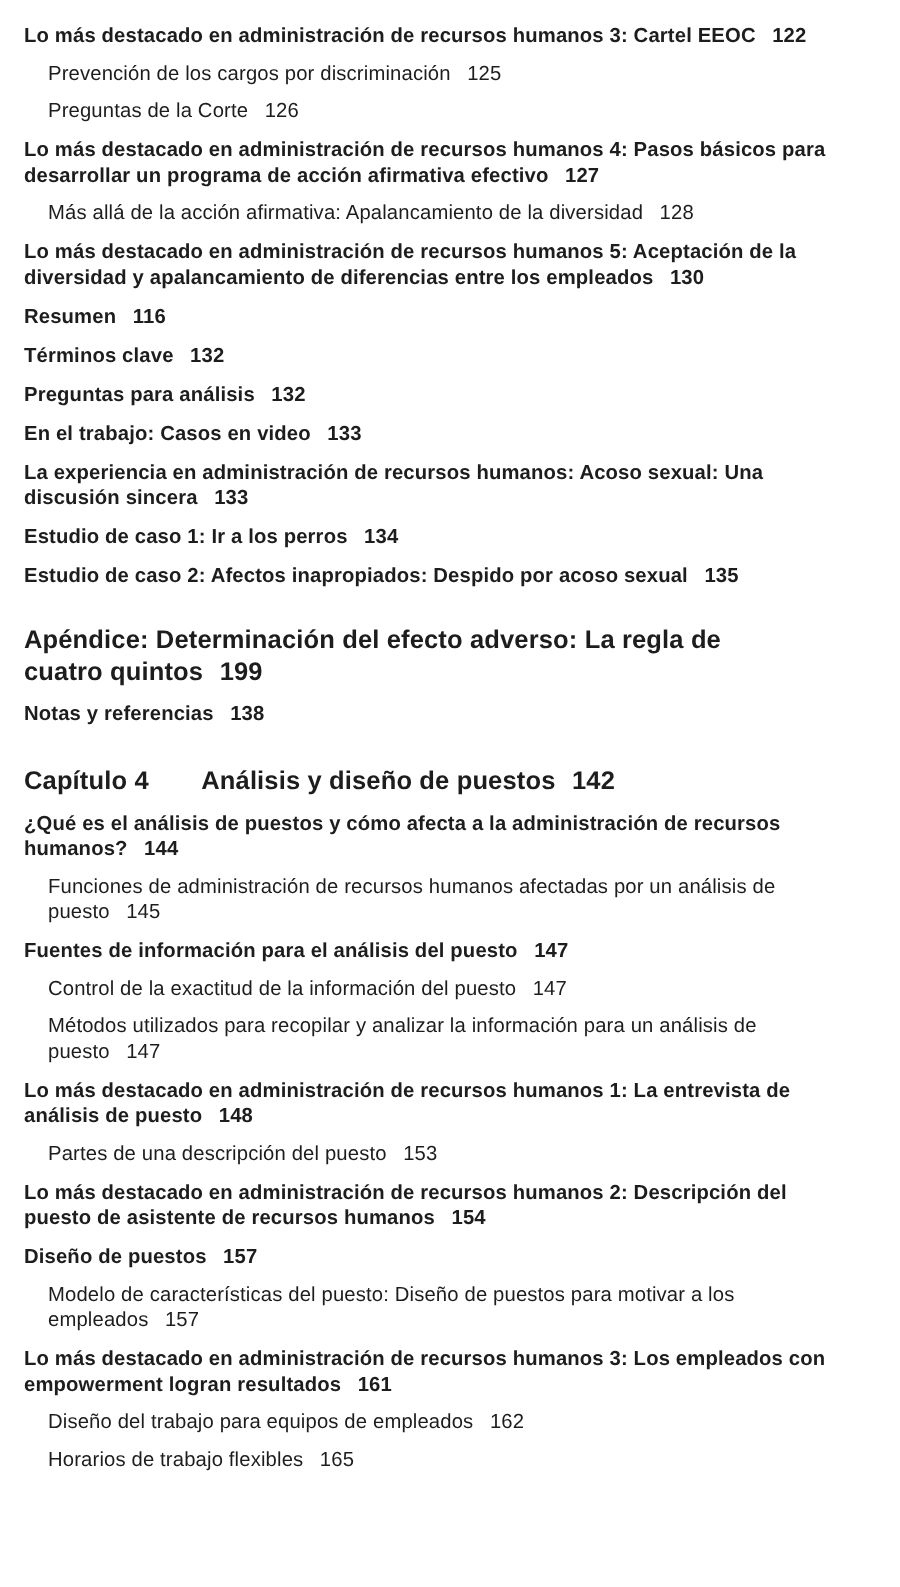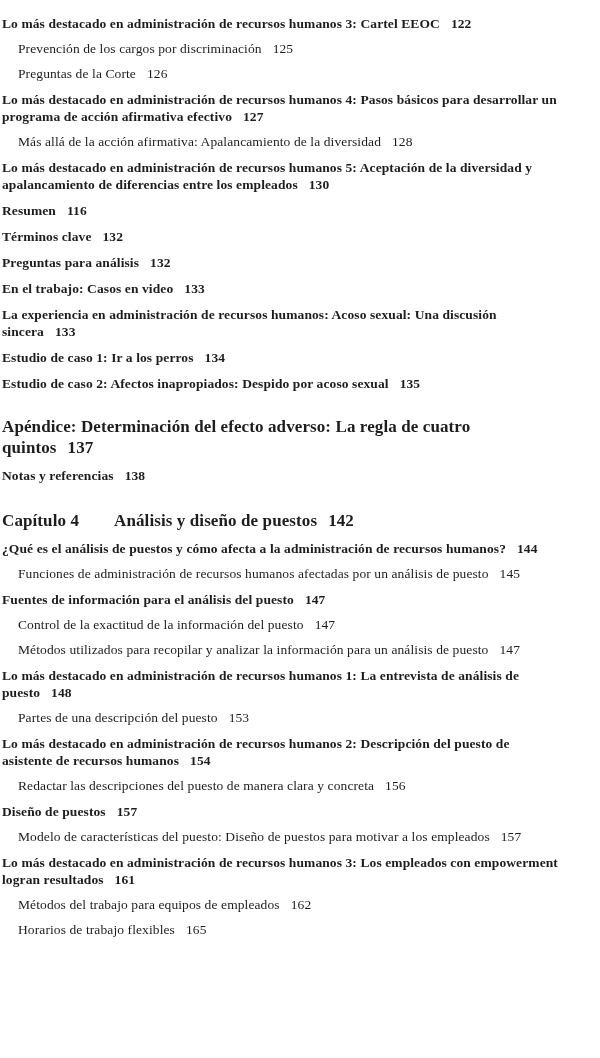--- a/index.html
+++ b/index.html
@@ -5,24 +5,24 @@
   html, body {
     margin: 0;
     padding: 0;
     background: #ffffff;
   }
   .page {
     position: relative;
     width: 600px;
     height: 1058px;
     background: #ffffff;
-    font-family: Liberation Serif, serif;
+    font-family: Liberation Sans, sans-serif;
     color: #1d1d1d;
     box-sizing: border-box;
-    padding: 6px 20px 0 2px;
+    padding: 6px 20px 0 16px;
     overflow: hidden;
   }
   .entry {
     font-size: 13.5px;
     line-height: 17px;
     font-weight: bold;
     margin-top: 9px;
     max-width: 556px;
     letter-spacing: 0.1px;
   }
@@ -63,31 +63,30 @@
       <div class="entry l1"><span>Lo más destacado en administración de recursos humanos 4: Pasos básicos para desarrollar un programa de acción afirmativa efectivo</span><span class="pagenum">127</span></div>
       <div class="entry l2"><span>Más allá de la acción afirmativa: Apalancamiento de la diversidad</span><span class="pagenum">128</span></div>
       <div class="entry l1"><span>Lo más destacado en administración de recursos humanos 5: Aceptación de la diversidad y apalancamiento de diferencias entre los empleados</span><span class="pagenum">130</span></div>
       <div class="entry l1"><span>Resumen</span><span class="pagenum">116</span></div>
       <div class="entry l1"><span>Términos clave</span><span class="pagenum">132</span></div>
       <div class="entry l1"><span>Preguntas para análisis</span><span class="pagenum">132</span></div>
       <div class="entry l1"><span>En el trabajo: Casos en video</span><span class="pagenum">133</span></div>
       <div class="entry l1"><span>La experiencia en administración de recursos humanos: Acoso sexual: Una discusión sincera</span><span class="pagenum">133</span></div>
       <div class="entry l1"><span>Estudio de caso 1: Ir a los perros</span><span class="pagenum">134</span></div>
       <div class="entry l1"><span>Estudio de caso 2: Afectos inapropiados: Despido por acoso sexual</span><span class="pagenum">135</span></div>
-      <div class="entry appendix"><span>Apéndice: Determinación del efecto adverso: La regla de cuatro quintos</span><span class="pagenum">137</span></div>
+      <div class="entry appendix"><span>Apéndice: Determinación del efecto adverso: La regla de cuatro quintos</span><span class="pagenum">199</span></div>
       <div class="entry l1"><span>Notas y referencias</span><span class="pagenum">138</span></div>
       <div class="entry chapter"><span class="chapter-label">Capítulo 4</span><span>Análisis y diseño de puestos</span><span class="pagenum">142</span></div>
       <div class="entry l1"><span>¿Qué es el análisis de puestos y cómo afecta a la administración de recursos humanos?</span><span class="pagenum">144</span></div>
       <div class="entry l2"><span>Funciones de administración de recursos humanos afectadas por un análisis de puesto</span><span class="pagenum">145</span></div>
       <div class="entry l1"><span>Fuentes de información para el análisis del puesto</span><span class="pagenum">147</span></div>
       <div class="entry l2"><span>Control de la exactitud de la información del puesto</span><span class="pagenum">147</span></div>
       <div class="entry l2"><span>Métodos utilizados para recopilar y analizar la información para un análisis de puesto</span><span class="pagenum">147</span></div>
       <div class="entry l1"><span>Lo más destacado en administración de recursos humanos 1: La entrevista de análisis de puesto</span><span class="pagenum">148</span></div>
       <div class="entry l2"><span>Partes de una descripción del puesto</span><span class="pagenum">153</span></div>
       <div class="entry l1"><span>Lo más destacado en administración de recursos humanos 2: Descripción del puesto de asistente de recursos humanos</span><span class="pagenum">154</span></div>
-      <div class="entry l2"><span>Redactar las descripciones del puesto de manera clara y concreta</span><span class="pagenum">156</span></div>
       <div class="entry l1"><span>Diseño de puestos</span><span class="pagenum">157</span></div>
       <div class="entry l2"><span>Modelo de características del puesto: Diseño de puestos para motivar a los empleados</span><span class="pagenum">157</span></div>
       <div class="entry l1"><span>Lo más destacado en administración de recursos humanos 3: Los empleados con empowerment logran resultados</span><span class="pagenum">161</span></div>
-      <div class="entry l2"><span>Métodos del trabajo para equipos de empleados</span><span class="pagenum">162</span></div>
+      <div class="entry l2"><span>Diseño del trabajo para equipos de empleados</span><span class="pagenum">162</span></div>
       <div class="entry l2"><span>Horarios de trabajo flexibles</span><span class="pagenum">165</span></div>
     </div>
 </div>
 
 </body></html>

